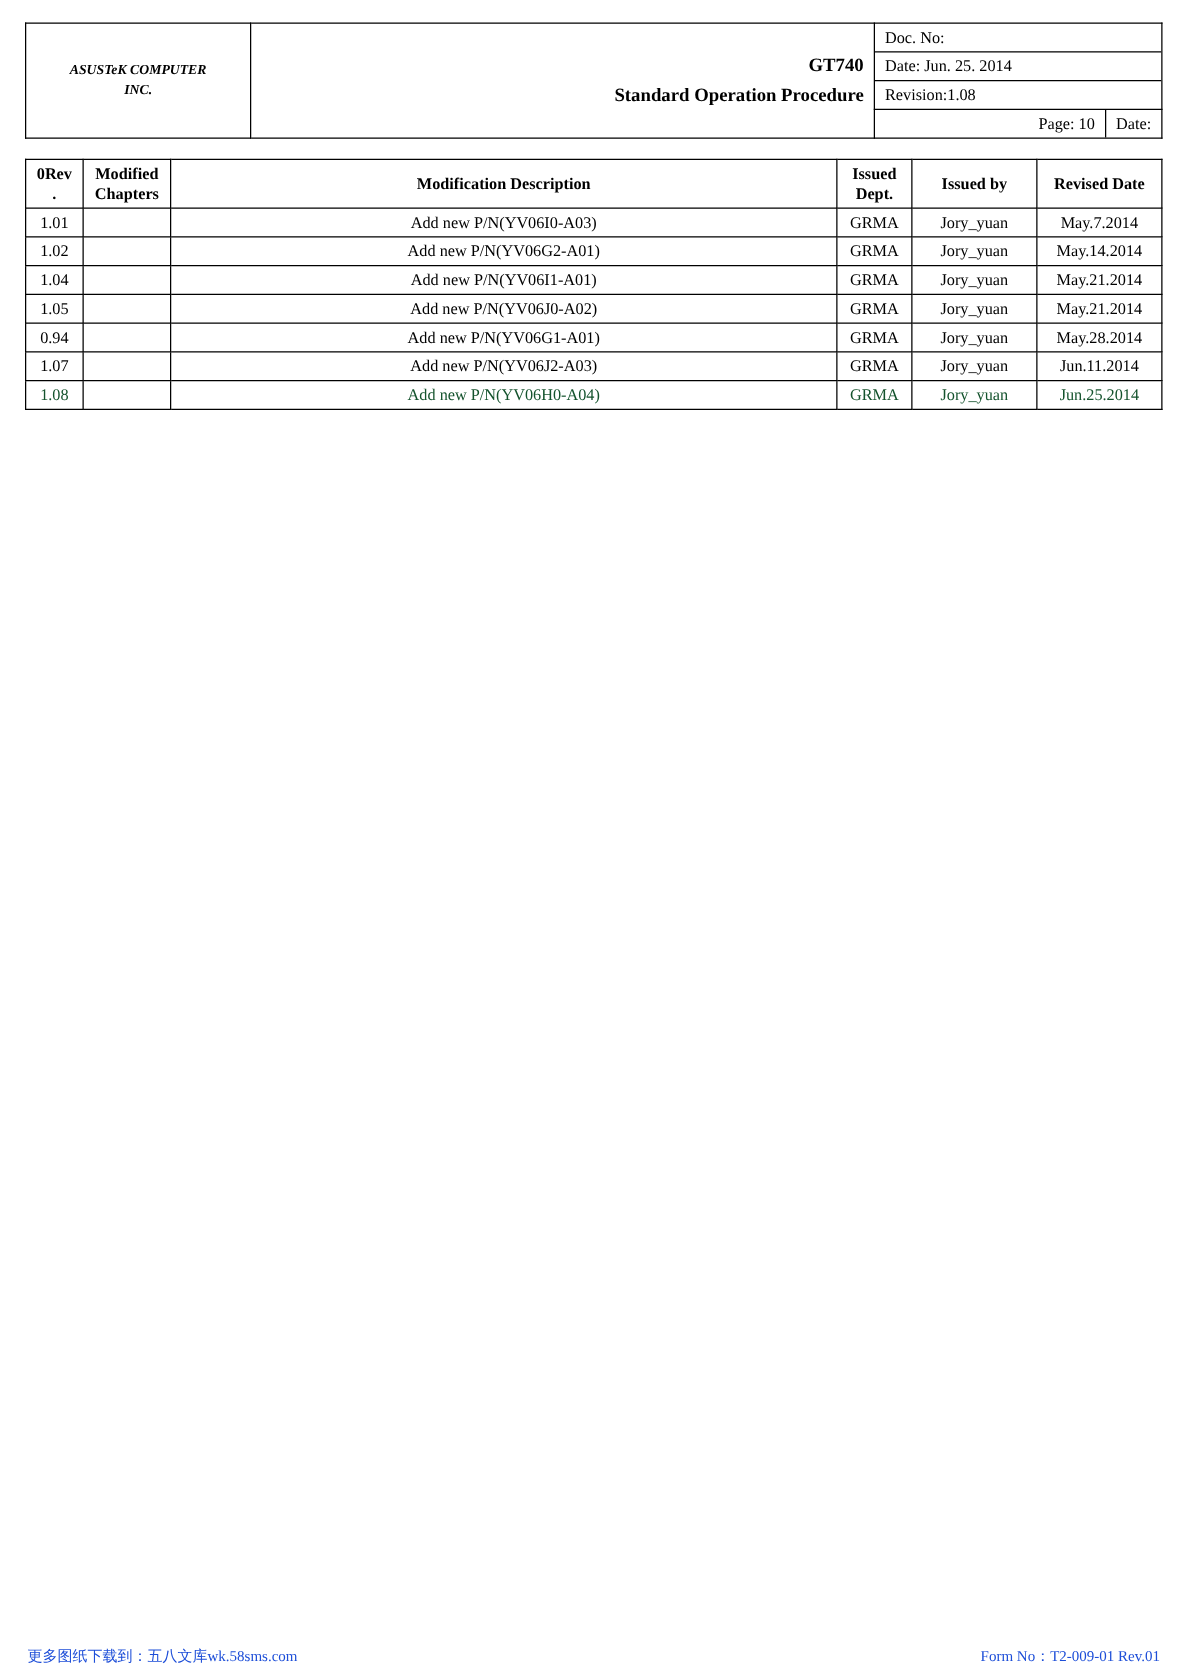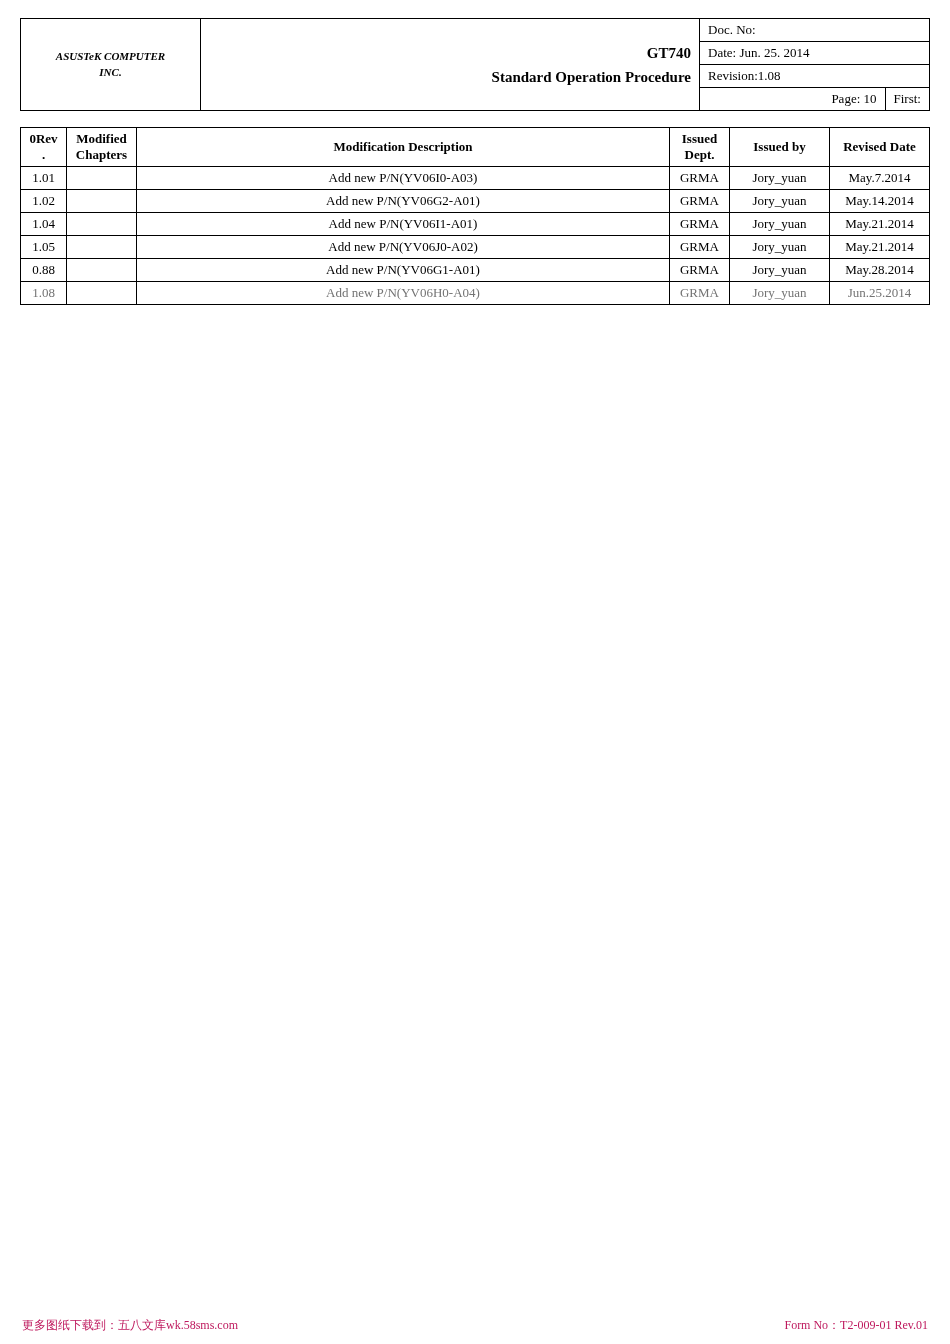--- a/index.html
+++ b/index.html
@@ -99,21 +99,21 @@
       background: #fff;
     }
     .col-rev { width: 46px; }
     .col-mod { width: 70px; margin-top: 28px; }
     .col-desc { width: auto; }
     .col-dept { width: 60px; margin-top: 32px; }
     .col-issued { width: 100px; }
     .col-date { width: 100px; }
 
     .row-current td {
-      color: #737373;
+      color: #14532d;
     }
 
     
     .empty-space {
       flex: 1;
     }
 
     
     .footer-table {
       width: 100%;
@@ -134,21 +134,21 @@
     .footer-td-review { width: 200px; }
     .footer-td-orig { width: 170px; }
     .footer-td-name { }
 
     
     .bottom-bar {
       display: flex;
       justify-content: space-between;
       margin-top: 6px;
       font-size: 12px;
-      color: #be185d;
+      color: #1d4ed8;
       padding: 0 2px;
     }
   </style>
 </head>
 <body>
 
 <div class="page-wrapper">
 
   <table class="header-table">
     <tbody>
@@ -172,21 +172,21 @@
           <div class="header-right-row">
             <span>Revision:1.08</span>
           </div>
         </div>
       </td>
     </tr>
     <tr>
       <td style="padding:0;">
         <div class="header-right-row-split">
           <div class="left-part">Page:  10</div>
-          <div class="right-part">First:</div>
+          <div class="right-part">Date:</div>
         </div>
       </td>
     </tr>
   </tbody>
     </table>
 
   <table class="mod-table">
     <thead>
       <tr>
         <th class="col-rev" style="white-space:pre-line">0Rev
@@ -227,26 +227,34 @@
         </tr>
         <tr>
           <td>1.05</td>
           <td></td>
           <td>Add new P/N(YV06J0-A02)</td>
           <td>GRMA</td>
           <td>Jory_yuan</td>
           <td>May.21.2014</td>
         </tr>
         <tr>
-          <td>0.88</td>
+          <td>0.94</td>
           <td></td>
           <td>Add new P/N(YV06G1-A01)</td>
           <td>GRMA</td>
           <td>Jory_yuan</td>
           <td>May.28.2014</td>
+        </tr>
+        <tr>
+          <td>1.07</td>
+          <td></td>
+          <td>Add new P/N(YV06J2-A03)</td>
+          <td>GRMA</td>
+          <td>Jory_yuan</td>
+          <td>Jun.11.2014</td>
         </tr>
         <tr class="row-current">
           <td>1.08</td>
           <td></td>
           <td>Add new P/N(YV06H0-A04)</td>
           <td>GRMA</td>
           <td>Jory_yuan</td>
           <td>Jun.25.2014</td>
         </tr>
       </tbody>

